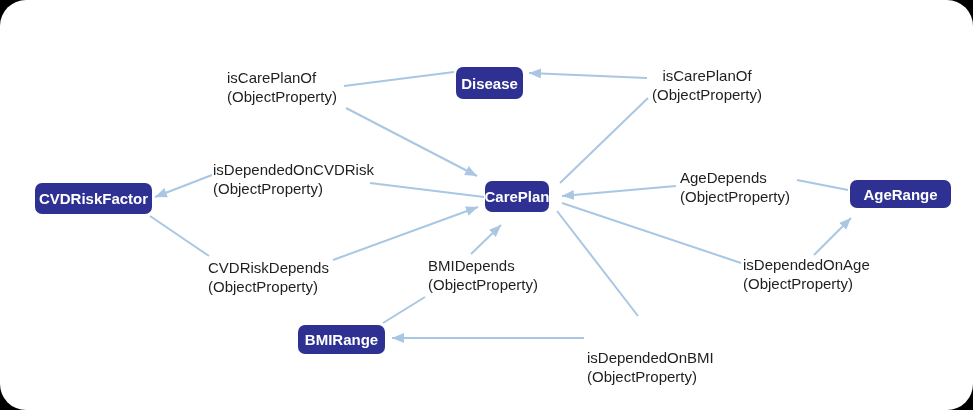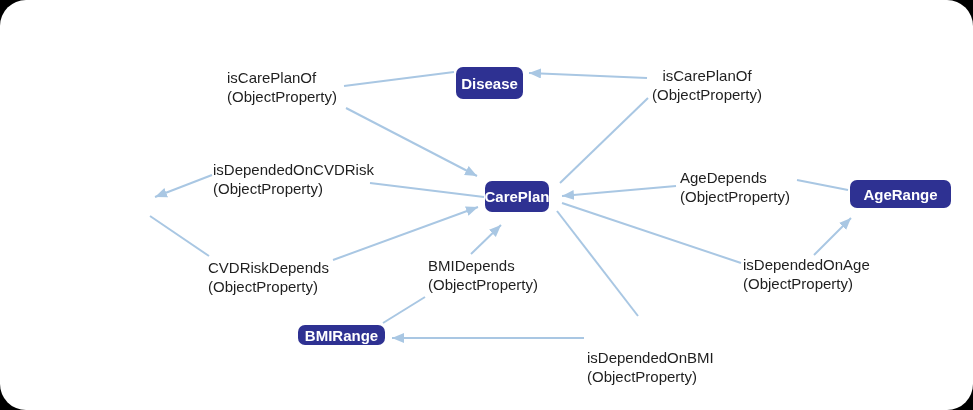--- a/index.html
+++ b/index.html
@@ -46,21 +46,21 @@
     font-size: 15px;
     line-height: 19px;
     color: var(--label-text, #1f1f1f);
     white-space: nowrap;
   }
   
   .n-disease       { left: 456px; top: 59px;  width: 67px;  height: 32px; margin-top: 8px; }
   .n-careplan      { left: 485px; top: 181px; width: 64px;  height: 31px; }
   .n-cvdriskfactor { left: 35px;  top: 183px; width: 117px; height: 31px; }
   .n-agerange      { left: 850px; top: 180px; width: 101px;  height: 28px; }
-  .n-bmirange      { left: 298px; top: 325px; width: 87px;  height: 20px; }
+  .n-bmirange      { left: 298px; top: 325px; width: 87px;  height: 29px; }
   
   .l-hascareplan         { left: 227px; top: 68px; }
   .l-iscareplanof        { left: 652px; top: 66px; text-align: center; }
   .l-isdependedoncvdrisk { left: 213px; top: 160px; }
   .l-cvdriskdepends      { left: 208px; top: 258px; }
   .l-bmidepends          { left: 428px; top: 256px; }
   .l-isdependedonbmi     { left: 587px; top: 319px; margin-top: 29px; }
   .l-agedepends          { left: 680px; top: 168px; }
   .l-isdependedonage     { left: 743px; top: 255px; }
 </style>
@@ -96,20 +96,21 @@
 
     <line x1="848" y1="190" x2="797" y2="180"></line>
     <line x1="676" y1="186" x2="562" y2="196" marker-end="url(#arrow)"></line>
 
     <line x1="562" y1="203" x2="741" y2="263"></line>
     <line x1="814" y1="255" x2="851" y2="218" marker-end="url(#arrow)"></line>
   </svg>
 
   <div class="node n-disease">Disease</div>
   <div class="node n-careplan">CarePlan</div>
+  <div class="node n-cvdriskfactor">CVDRiskFactor</div>
   <div class="node n-agerange">AgeRange</div>
   <div class="node n-bmirange">BMIRange</div>
 
   <div class="elabel l-hascareplan">
     <div>isCarePlanOf</div>
     <div>(ObjectProperty)</div>
   </div>
   <div class="elabel l-iscareplanof">
     <div>isCarePlanOf</div>
     <div>(ObjectProperty)</div>

